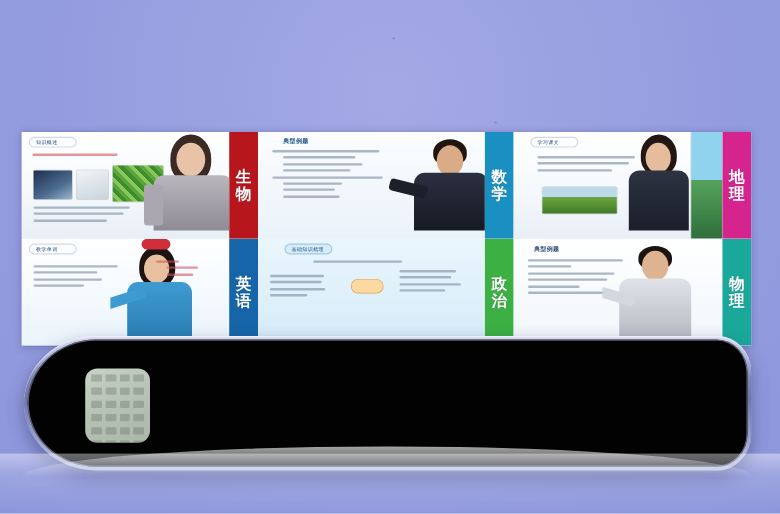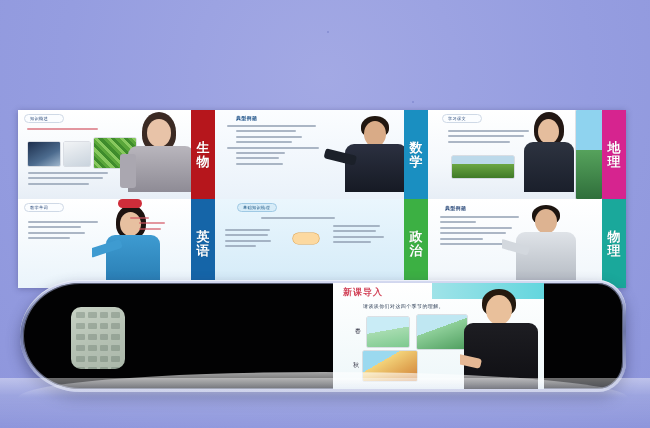--- a/index.html
+++ b/index.html
@@ -373,43 +373,20 @@
             </div>
           <div class="pad-row">
               <i></i>
               <i></i>
               <i></i>
               <i></i>
             </div>
 
         </div>
 
-        <div id="device-video">
-          <div id="dv-slide">
-            <div id="dv-banner"></div>
-            <div id="dv-title">新课导入</div>
-            <div id="dv-sub">请谈谈你们对这四个季节的理解。</div>
-
-            <div class="dv-img" style="left:34px;top:34px;width:42px;height:30px;background:linear-gradient(170deg,#c9ecf6 0 45%,#a7dcb0 45%,#7dc98f 100%);"></div>
-            <div class="dv-img" style="left:84px;top:32px;width:50px;height:34px;background:linear-gradient(160deg,#bfe7f2 0 40%,#8fd09a 40%,#4f9e5f 100%);"></div>
-            <div class="dv-img" style="left:30px;top:68px;width:54px;height:30px;background:linear-gradient(150deg,#9bd9ef 0 35%,#f3d37a 35%,#e0a552 70%,#cf7f3c 100%);"></div>
-
-            <div class="dv-lbl" style="left:22px;top:44px;">春</div>
-            <div class="dv-lbl" style="left:140px;top:44px;">夏</div>
-            <div class="dv-lbl" style="left:20px;top:78px;">秋</div>
-            <div class="dv-lbl" style="left:142px;top:80px;">冬</div>
-
-            <div id="dv-teacher">
-              <div class="t-hair" style="left:22px;top:6px;width:34px;height:28px;background:#24190f;"></div>
-              <div class="t-head" style="left:26px;top:12px;width:26px;height:30px;background:#e9c09b;"></div>
-              <div class="t-body" style="left:4px;top:40px;width:74px;height:72px;background:linear-gradient(180deg,#1d1d22,#0d0d11);"></div>
-              <div class="t-arm" style="left:-18px;top:76px;width:40px;height:10px;background:#e5b894;transform:rotate(12deg);"></div>
-            </div>
-          </div>
-        </div>
 
       </div>
     </div>
 
     <div id="refl-curve"></div>
     <div id="reflection"></div>
   </div>
 
 </div>
 

